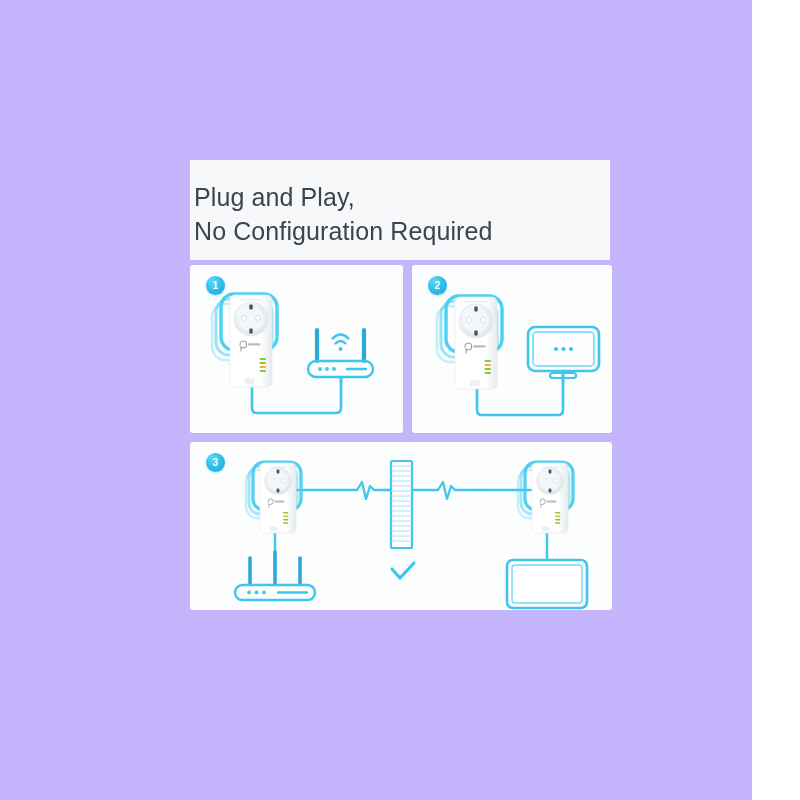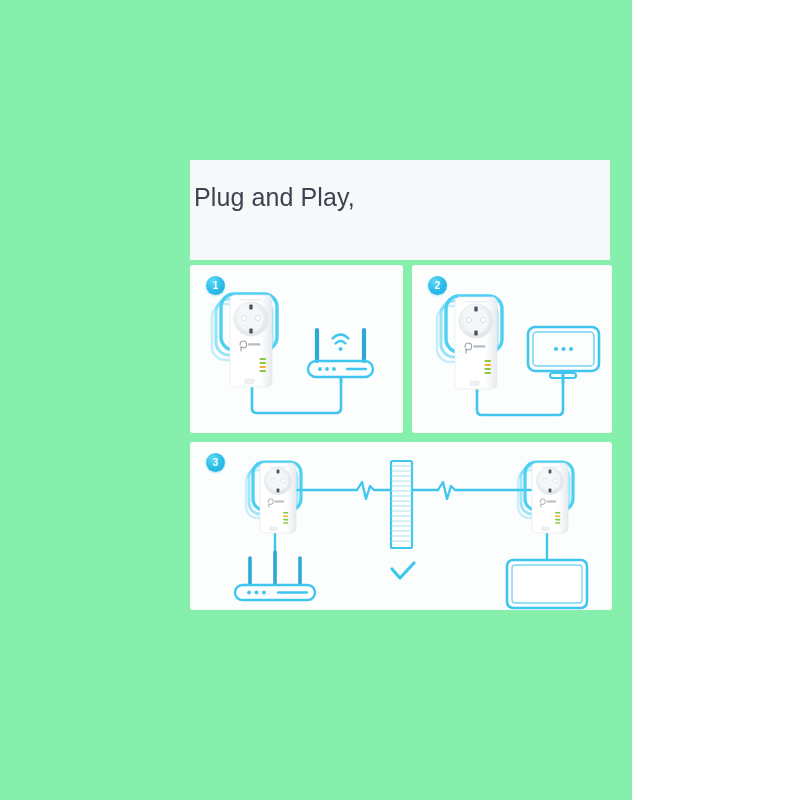--- a/index.html
+++ b/index.html
@@ -7,23 +7,23 @@
     padding: 0;
     width: 800px;
     height: 800px;
     background: #ffffff;
     font-family: "Liberation Sans", sans-serif;
     overflow: hidden;
   }
 
   #stage {
     position: relative;
-    width: 632px;
+    width: 752px;
     height: 800px;
-    background: #86efac;
+    background: #c4b5fd;
   }
 
   
   .header-band {
     position: absolute;
     left: 190px;
     top: 160px;
     width: 420px;
     height: 100px;
     background: #f7f8f9;
@@ -73,20 +73,21 @@
 </style>
 </head>
 <body>
 
 <div id="stage">
 
   <div class="header-band"></div>
 
   <div class="heading">
     <span class="line">Plug and Play,</span>
+    <span class="line">No Configuration Required</span>
   </div>
 
   <div class="panel" id="panel-1">
     <div class="badge">1</div>
     <div class="scene">
       <svg viewBox="0 0 213 168" xmlns="http://www.w3.org/2000/svg">
         <defs>
           <linearGradient id="p1body" x1="0" y1="0" x2="1" y2="0">
             <stop offset="0" stop-color="#ffffff"></stop>
             <stop offset="0.72" stop-color="#ffffff"></stop>

